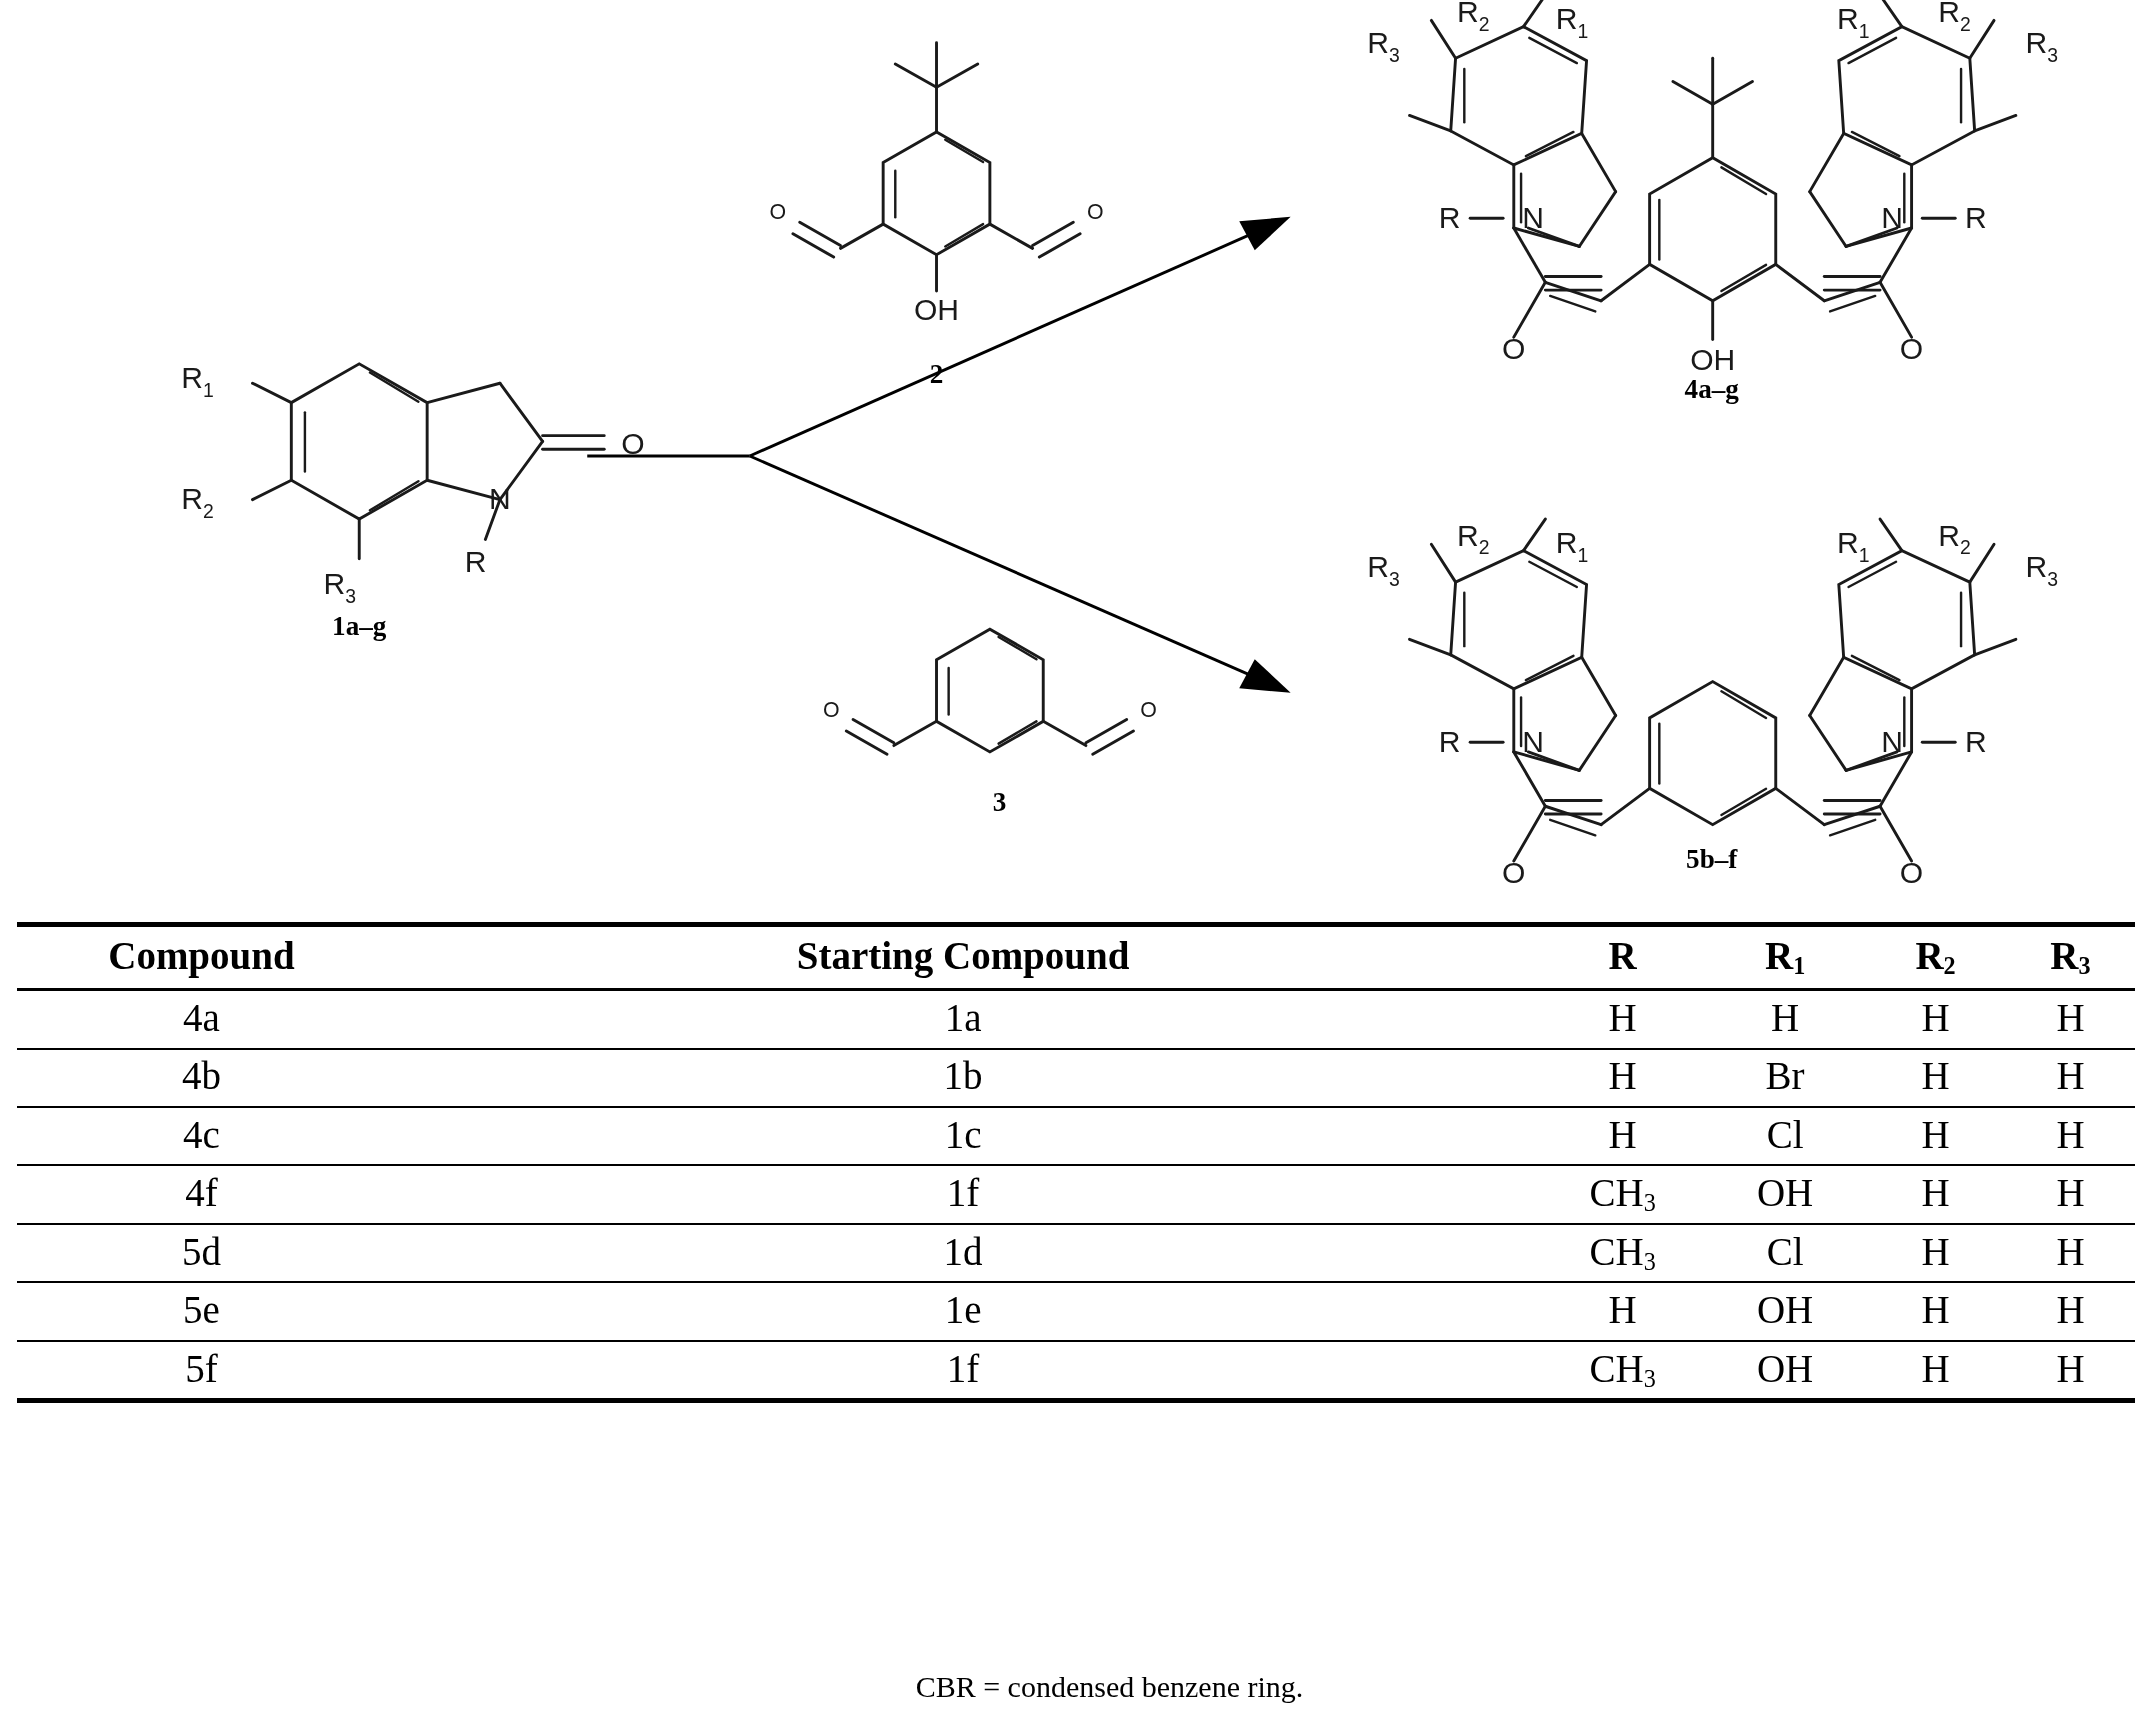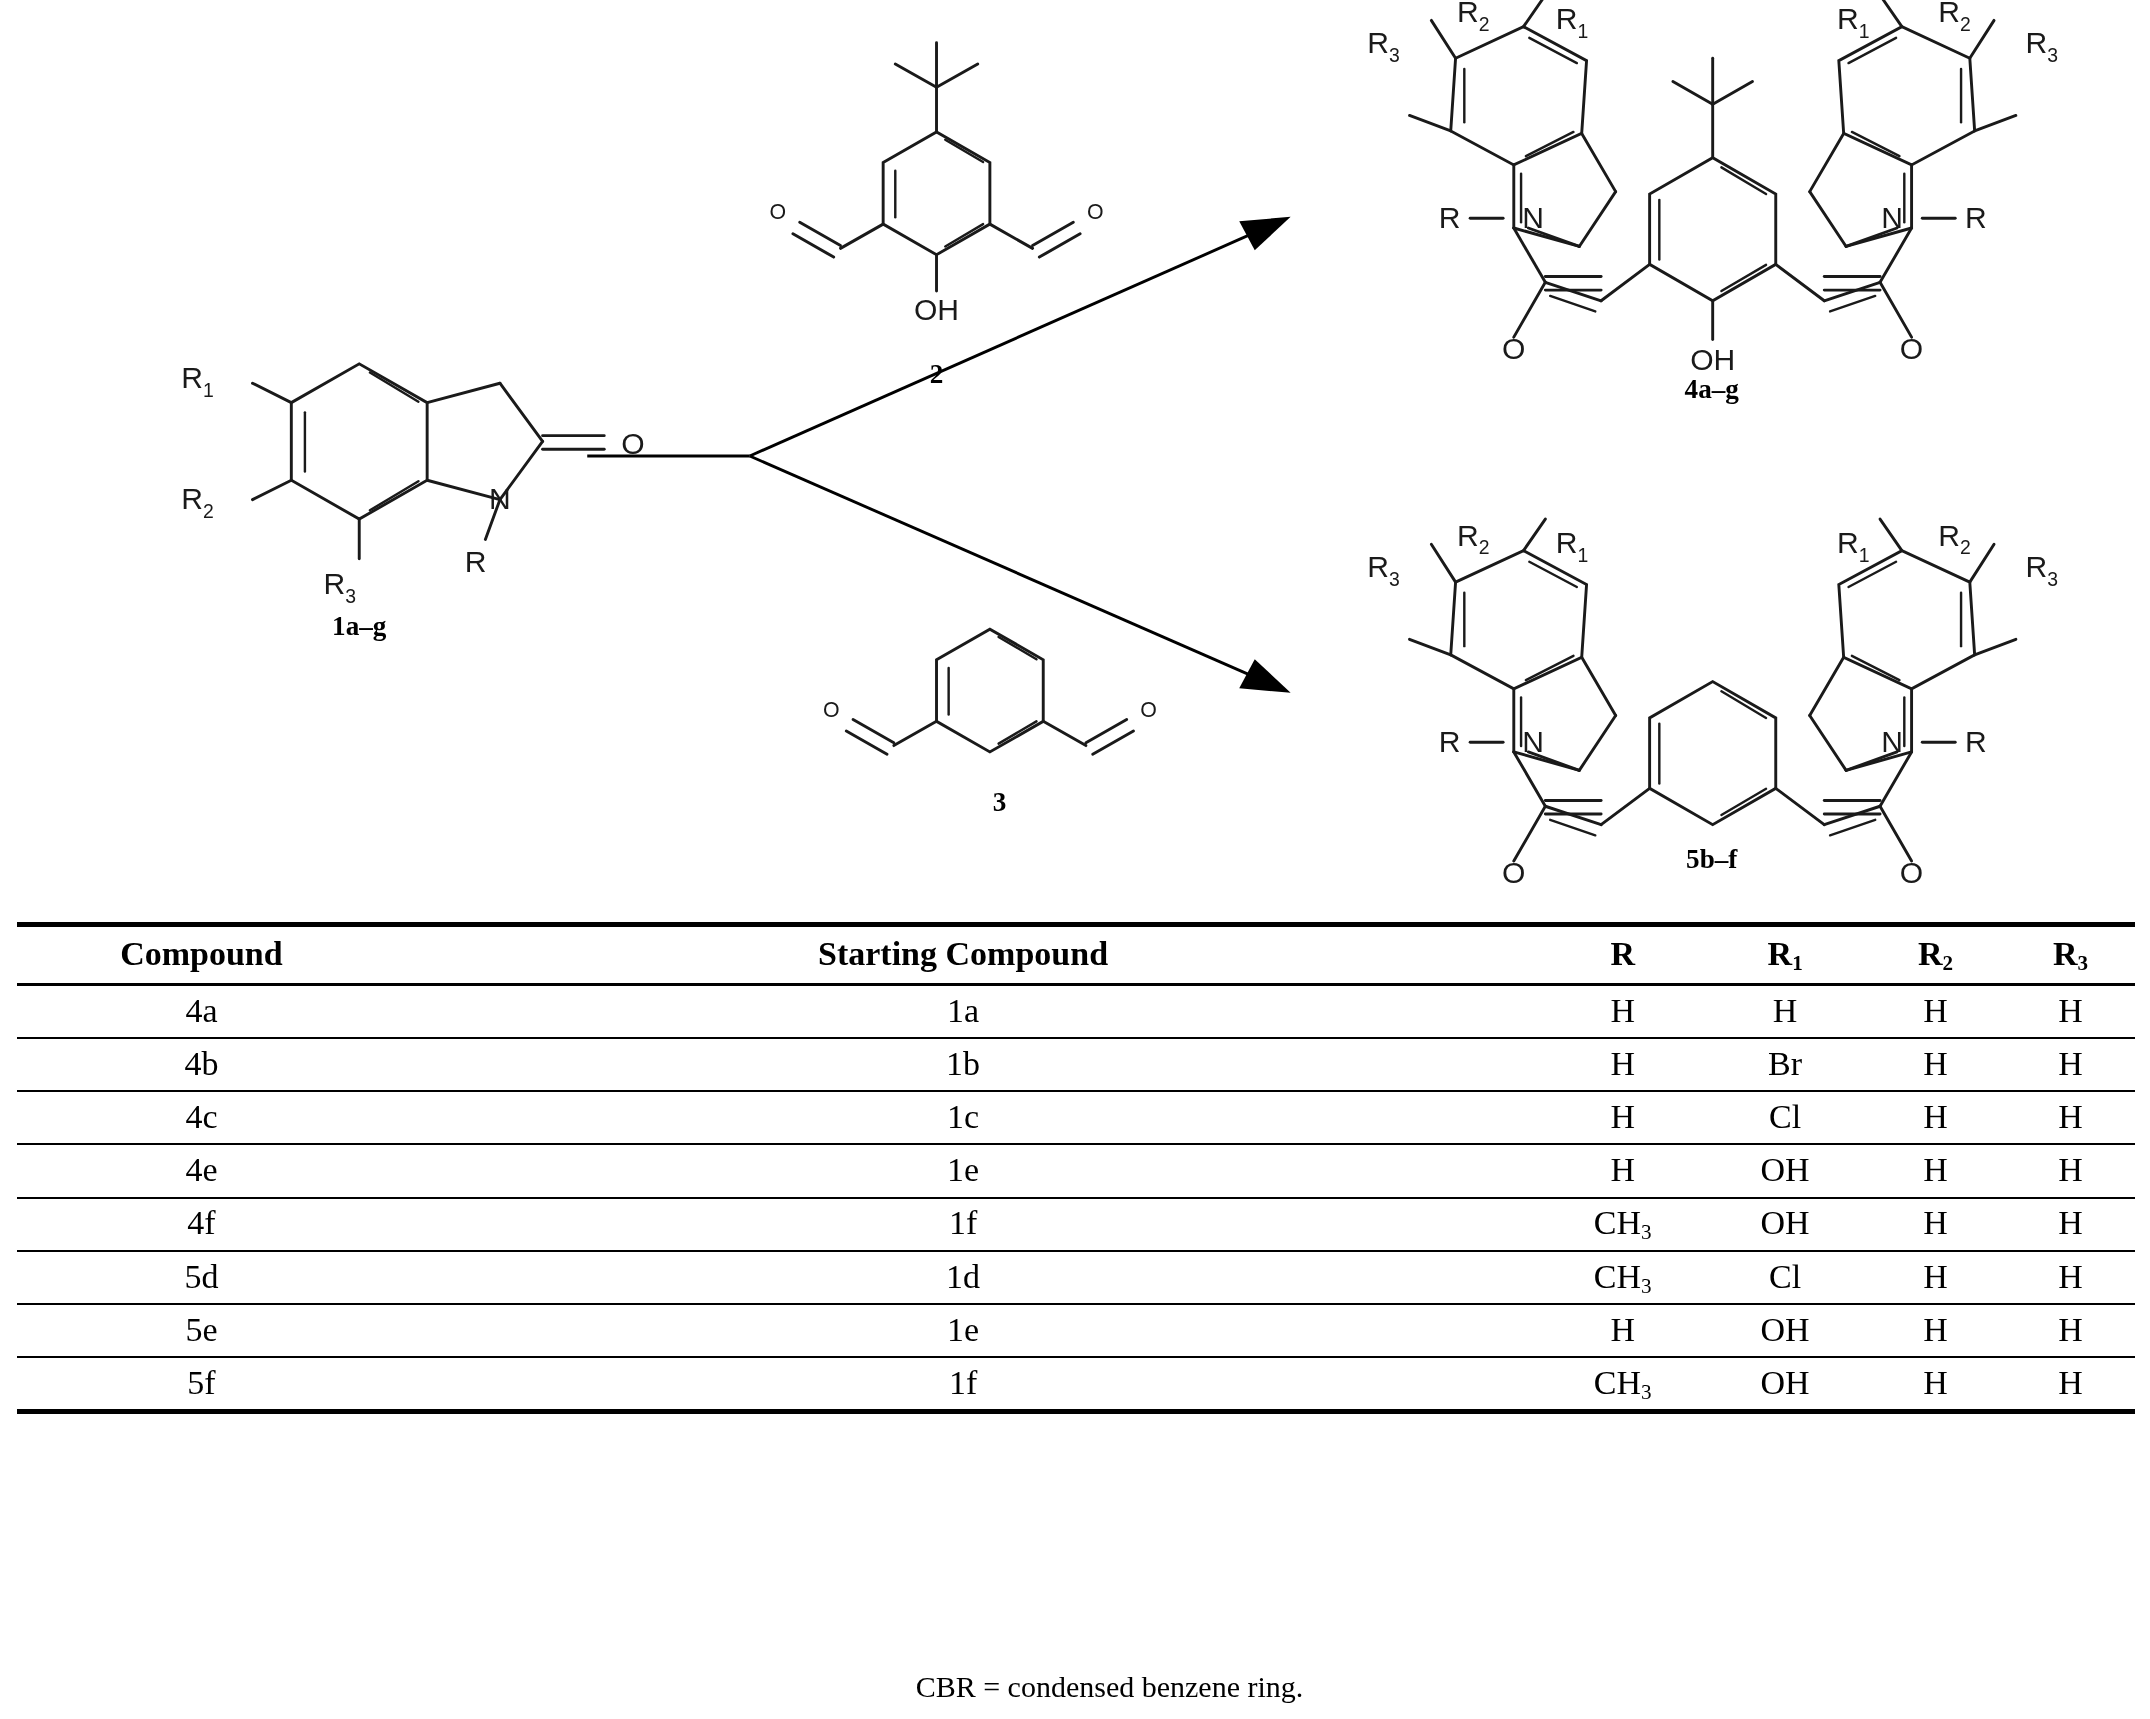--- a/index.html
+++ b/index.html
@@ -37,21 +37,21 @@
   
   .tbl-wrap {
     position: absolute;
     left: 17px; top: 922px;
     width: 2118px;
   }
   table.data {
     width: 100%;
     border-collapse: collapse;
     font-family: "Liberation Serif", "DejaVu Serif", serif;
-    font-size: 34px;
+    font-size: 39px;
   }
   table.data thead th {
     font-weight: bold;
     padding: 8.7px 0 11.6px 0;
     text-align: center;
     border-top: 5.3px solid #000;
     border-bottom: 3.4px solid #000;
     line-height: 1.05;
   }
   table.data tbody td {
@@ -346,28 +346,20 @@
         </tr>
         <tr>
           <td class="col-cmpd b">4c</td>
           <td class="col-start b">1c</td>
           <td class="col-r">H</td>
           <td class="col-r1">Cl</td>
           <td class="col-r2">H</td>
           <td class="col-r3">H</td>
         </tr>
         <tr>
-          <td class="col-cmpd b">4e</td>
-          <td class="col-start b">1e</td>
-          <td class="col-r">H</td>
-          <td class="col-r1">OH</td>
-          <td class="col-r2">H</td>
-          <td class="col-r3">H</td>
-        </tr>
-        <tr>
           <td class="col-cmpd b">4f</td>
           <td class="col-start b">1f</td>
           <td class="col-r">CH<sub>3</sub></td>
           <td class="col-r1">OH</td>
           <td class="col-r2">H</td>
           <td class="col-r3">H</td>
         </tr>
         <tr>
           <td class="col-cmpd b">5d</td>
           <td class="col-start b">1d</td>

